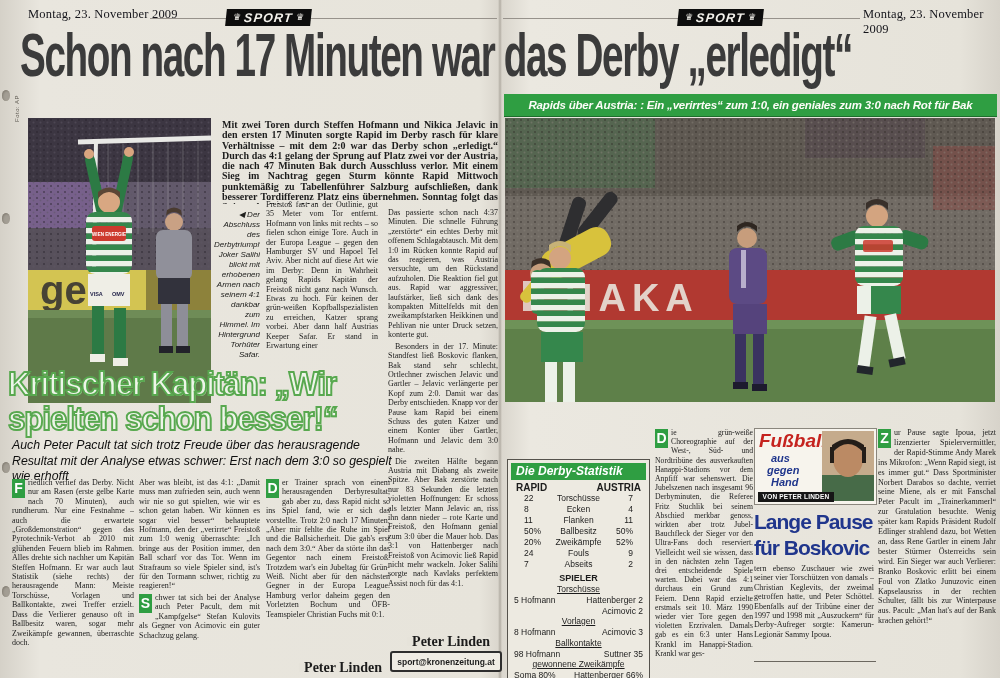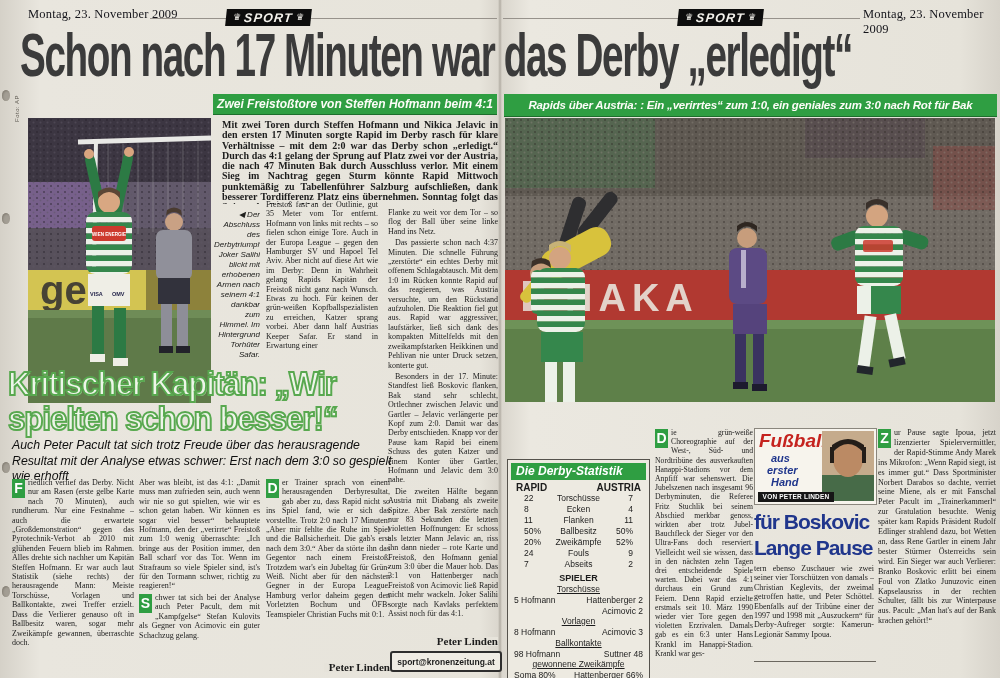--- a/index.html
+++ b/index.html
@@ -29,22 +29,22 @@
   .intro{left:222px;top:120px;width:276px;height:84px;font-weight:bold;font-size:10px;line-height:10.3px;
     text-align:justify;overflow:hidden;}
   .capcol{left:214px;top:210px;width:46px;height:162px;font:italic 8px/10px "Liberation Sans",sans-serif;
     text-align:right;color:#20201e;overflow:hidden;}
   .body{font-size:8px;line-height:9.4px;text-align:justify;}
   .body p{margin:0 0 2px;text-indent:7px;}
   .body p.nodent,.body p:first-child{text-indent:0;}
   .colF{left:266px;top:200px;width:112px;height:166px;overflow:hidden;}
   .colFl{left:388px;top:208px;width:110px;height:438px;overflow:hidden;}
   .relbox{position:relative;}
-  .byline{position:absolute;right:0;bottom:0;background:#e6e3da;padding-left:5px;
-    font-weight:bold;font-size:11px;}
+  .byline{position:absolute;right:8px;bottom:0;background:#e6e3da;padding-left:5px;
+    font-weight:bold;font-size:14px;}
   .hlGreen{left:8px;top:366px;width:392px;font-family:"Liberation Sans",sans-serif;font-weight:bold;
     font-size:34px;line-height:35px;letter-spacing:-1.2px;color:#eef5e9;
     -webkit-text-stroke:2px #58a84f;text-shadow:1px 1px 0 #9ccf93;transform:scaleX(.92);transform-origin:0 0;}
   .deck{left:12px;top:438px;width:392px;font-family:"Liberation Sans",sans-serif;font-size:12.3px;
     line-height:15.5px;color:#0f0f0f;font-style:italic;}
   .bcol{position:absolute;top:478px;height:194px;overflow:hidden;}
   #b1{left:12px;width:122px;}
   #b2{left:139px;width:121px;}
   #b3{left:266px;width:124px;}
   .dropcap{float:left;width:13px;height:19px;background:#2f9e42;color:#fff;
@@ -98,21 +98,20 @@
     <span class="c">♛</span>
   </div>
   <div class="logo" id="logoR" style="left:678px">
     <span class="c">♛</span>
     <span class="t">SPORT</span>
     <span class="c">♛</span>
   </div>
 
   <div class="abs headline">Schon nach 17 Minuten war das Derby „erledigt“</div>
 
-  <div class="abs kicker" id="kickL">Zwei Freistoßtore von Steffen Hofmann beim 4:1</div>
   <div class="abs kicker" id="kickR">Rapids über Austria: : Ein „verirrtes“ zum 1:0, ein geniales zum 3:0 nach Rot für Bak</div>
 
   <div class="credit" style="left:14px;top:95px">Foto: AP</div>
 
   <svg class="abs" style="left:28px;top:118px" width="183" height="285" viewBox="0 0 183 285">
     <defs>
       <pattern id="hoopL" width="8" height="11" patternUnits="userSpaceOnUse">
         <rect width="8" height="5.5" fill="#ecf1e8"></rect>
           <rect y="5.5" width="8" height="5.5" fill="#35874c"></rect>
       </pattern>
@@ -172,21 +171,20 @@
     </g>
   </svg>
 
   <div class="abs intro">Mit zwei Toren durch Steffen Hofmann und Nikica Jelavic in den ersten 17 Minuten sorgte Rapid im Derby rasch für klare Verhältnisse – mit dem 2:0 war das Derby schon „erledigt.“ Durch das 4:1 gelang der Sprung auf Platz zwei vor der Austria, die nach 47 Minuten Bak durch Ausschluss verlor. Mit einem Sieg im Nachtrag gegen Sturm könnte Rapid Mittwoch punktemäßig zu Tabellenführer Salzburg aufschließen, dank besserer Tordifferenz Platz eins übernehmen. Sonntag folgt das Spitzenduell beim Meister.</div>
 
   <div class="abs capcol">◀ Der Abschluss des Derbytriumphs: Joker Salihi blickt mit erhobenen Armen nach seinem 4:1 dankbar zum Himmel. Im Hintergrund Torhüter Safar.</div>
 
   <div class="abs body colF">Freistoß fast an der Outlinie, gut 35 Meter vom Tor entfernt. Hofmann von links mit rechts – so fielen schon einige Tore. Auch in der Europa League – gegen den Hamburger SV und Hapoel Tel Aviv. Aber nicht auf diese Art wie im Derby: Denn in Wahrheit gelang Rapids Kapitän der Freistoß nicht ganz nach Wunsch. Etwas zu hoch. Für keinen der grün-weißen Kopfballspezialisten zu erreichen, Katzer sprang vorbei. Aber dann half Austrias Keeper Safar. Er stand in Erwartung einer</div>
 
   <div class="abs body colFl relbox">
-    <p class="nodent">Flanke zu weit vor dem Tor – so flog der Ball über seine linke Hand ins Netz.</p>
     <p>Das passierte schon nach 4:37 Minuten. Die schnelle Führung „zerstörte“ ein echtes Derby mit offenem Schlagabtausch. Mit dem 1:0 im Rücken konnte Rapid auf das reagieren, was Austria versuchte, um den Rückstand aufzuholen. Die Reaktion fiel gut aus. Rapid war aggressiver, laufstärker, ließ sich dank des kompakten Mittelfelds mit den zweikampfstarken Heikkinen und Pehlivan nie unter Druck setzen, konterte gut.</p>
     <p>Besonders in der 17. Minute: Standfest ließ Boskovic flanken, Bak stand sehr schlecht, Ortlechner zwischen Jelavic und Gartler – Jelavic verlängerte per Kopf zum 2:0. Damit war das Derby entschieden. Knapp vor der Pause kam Rapid bei einem Schuss des guten Katzer und einem Konter über Gartler, Hofmann und Jelavic dem 3:0 nahe.</p>
     <p>Die zweiten Hälfte begann Austria mit Diabang als zweite Spitze. Aber Bak zerstörte nach nur 83 Sekunden die letzten violetten Hoffnungen: Er schoss als letzter Mann Jelavic an, riss ihn dann nieder – rote Karte und Freistoß, den Hofmann genial zum 3:0 über die Mauer hob. Das 3:1 von Hattenberger nach Freistoß von Acimovic ließ Rapid nicht mehr wackeln. Joker Salihi sorgte nach Kavlaks perfektem Assist noch für das 4:1.</p>
     <div class="byline">Peter Linden</div>
   </div>
 
   <div class="abs hlGreen">
     <div>Kritischer Kapitän: „Wir</div>
     <div>spielten schon besser!“</div>
   </div>
@@ -336,54 +334,54 @@
         <span>Acimovic 2</span>
       </div>
     <div class="spsub">Vorlagen</div>
     <div class="sprow">
         <span>8 Hofmann</span>
         <span>Acimovic 3</span>
       </div>
     <div class="spsub">Ballkontakte</div>
     <div class="sprow">
         <span>98 Hofmann</span>
-        <span>Suttner 48</span>
+        <span>Suttner 35</span>
       </div>
     <div class="spsub">gewonnene Zweikämpfe</div>
     <div class="sprow">
         <span>Soma 80%</span>
         <span>Hattenberger 66%</span>
       </div>
   </div>
 
   <div class="abs body colC">
     <p class="nodent">
       <span class="dropcap">D</span><span>ie grün-weiße Choreographie auf der West-, Süd- und Nordtribüne des ausverkauften Hanappi-Stadions vor dem Anpfiff war sehenswert. Die Jubelszenen nach insgesamt 96 Derbyminuten, die Referee Fritz Stuchlik bei seinem Abschied merkbar genoss, wirkten aber trotz Jubel-Bauchfleck der Sieger vor den Ultra-Fans doch reserviert. Vielleicht weil sie wissen, dass in den nächsten zehn Tagen drei entscheidende Spiele warten. Dabei war das 4:1 durchaus ein Grund zum Feiern. Denn Rapid erzielte erstmals seit 10. März 1990 wieder vier Tore gegen den violetten Erzrivalen. Damals gab es ein 6:3 unter Hans Krankl im Hanappi-Stadion. Krankl war ges-</span>
     </p>
   </div>
 
   <div class="abs kolbox">
     <div class="kol-title">Fußball</div>
     <div class="kol-sub" style="left:16px;top:24px">aus</div>
-    <div class="kol-sub" style="left:12px;top:36px">erster</div>
+    <div class="kol-sub" style="left:12px;top:36px">gegen</div>
     <div class="kol-sub" style="left:16px;top:48px">Hand</div>
     <svg style="position:absolute;right:2px;top:2px" width="52" height="70" viewBox="0 0 52 70">
       <rect width="52" height="70" fill="#c5ab8c"></rect>
       <rect y="44" width="52" height="26" fill="#476b48"></rect>
       <ellipse cx="26" cy="28" rx="15" ry="18" fill="#bb8a64"></ellipse>
       <path d="M10 22 q16 -18 32 0 l0 -8 q-16 -12 -32 0 z" fill="#241d18"></path>
       <rect x="8" y="16" width="4" height="16" fill="#241d18"></rect>
       <rect x="40" y="16" width="4" height="16" fill="#241d18"></rect>
     </svg>
     <div class="kol-byline">VON PETER LINDEN</div>
   </div>
 
   <div class="abs hl2">
+    <div>Lange Pause</div>
     <div>für Boskovic</div>
-    <div>Lange Pause</div>
   </div>
 
   <div class="abs body colB">tern ebenso Zuschauer wie zwei seiner vier Torschützen von damals – Christian Keglevits, der zweimal getroffen hatte, und Peter Schöttel. Ebenfalls auf der Tribüne einer der 1997 und 1998 mit „Auszuckern“ für Derby-Aufreger sorgte: Kamerun-Legionär Sammy Ipoua.</div>
 
   <div class="abs email2">peter.linden@kronenzeitung.at</div>
 
   <div class="abs body colZ">
     <p class="nodent">
       <span class="dropcap">Z</span><span>ur Pause sagte Ipoua, jetzt lizenzierter Spielervermittler, der Rapid-Stimme Andy Marek ins Mikrofon: „Wenn Rapid siegt, ist es immer gut.“ Dass Sportminister Norbert Darabos so dachte, verriet seine Miene, als er mit Fanschal Peter Pacult im „Trainerkammerl“ zur Gratulation besuchte. Wenig später kam Rapids Präsident Rudolf Edlinger strahlend dazu, bot Wetten an, dass Rene Gartler in einem Jahr bester Stürmer Österreichs sein wird. Ein Sieger war auch Verlierer: Branko Boskovic erlitt bei einem Foul von Zlatko Junuzovic einen Kapselausriss in der rechten Schulter, fällt bis zur Winterpause aus. Pacult: „Man hat's auf der Bank krachen gehört!“</span>
     </p>

